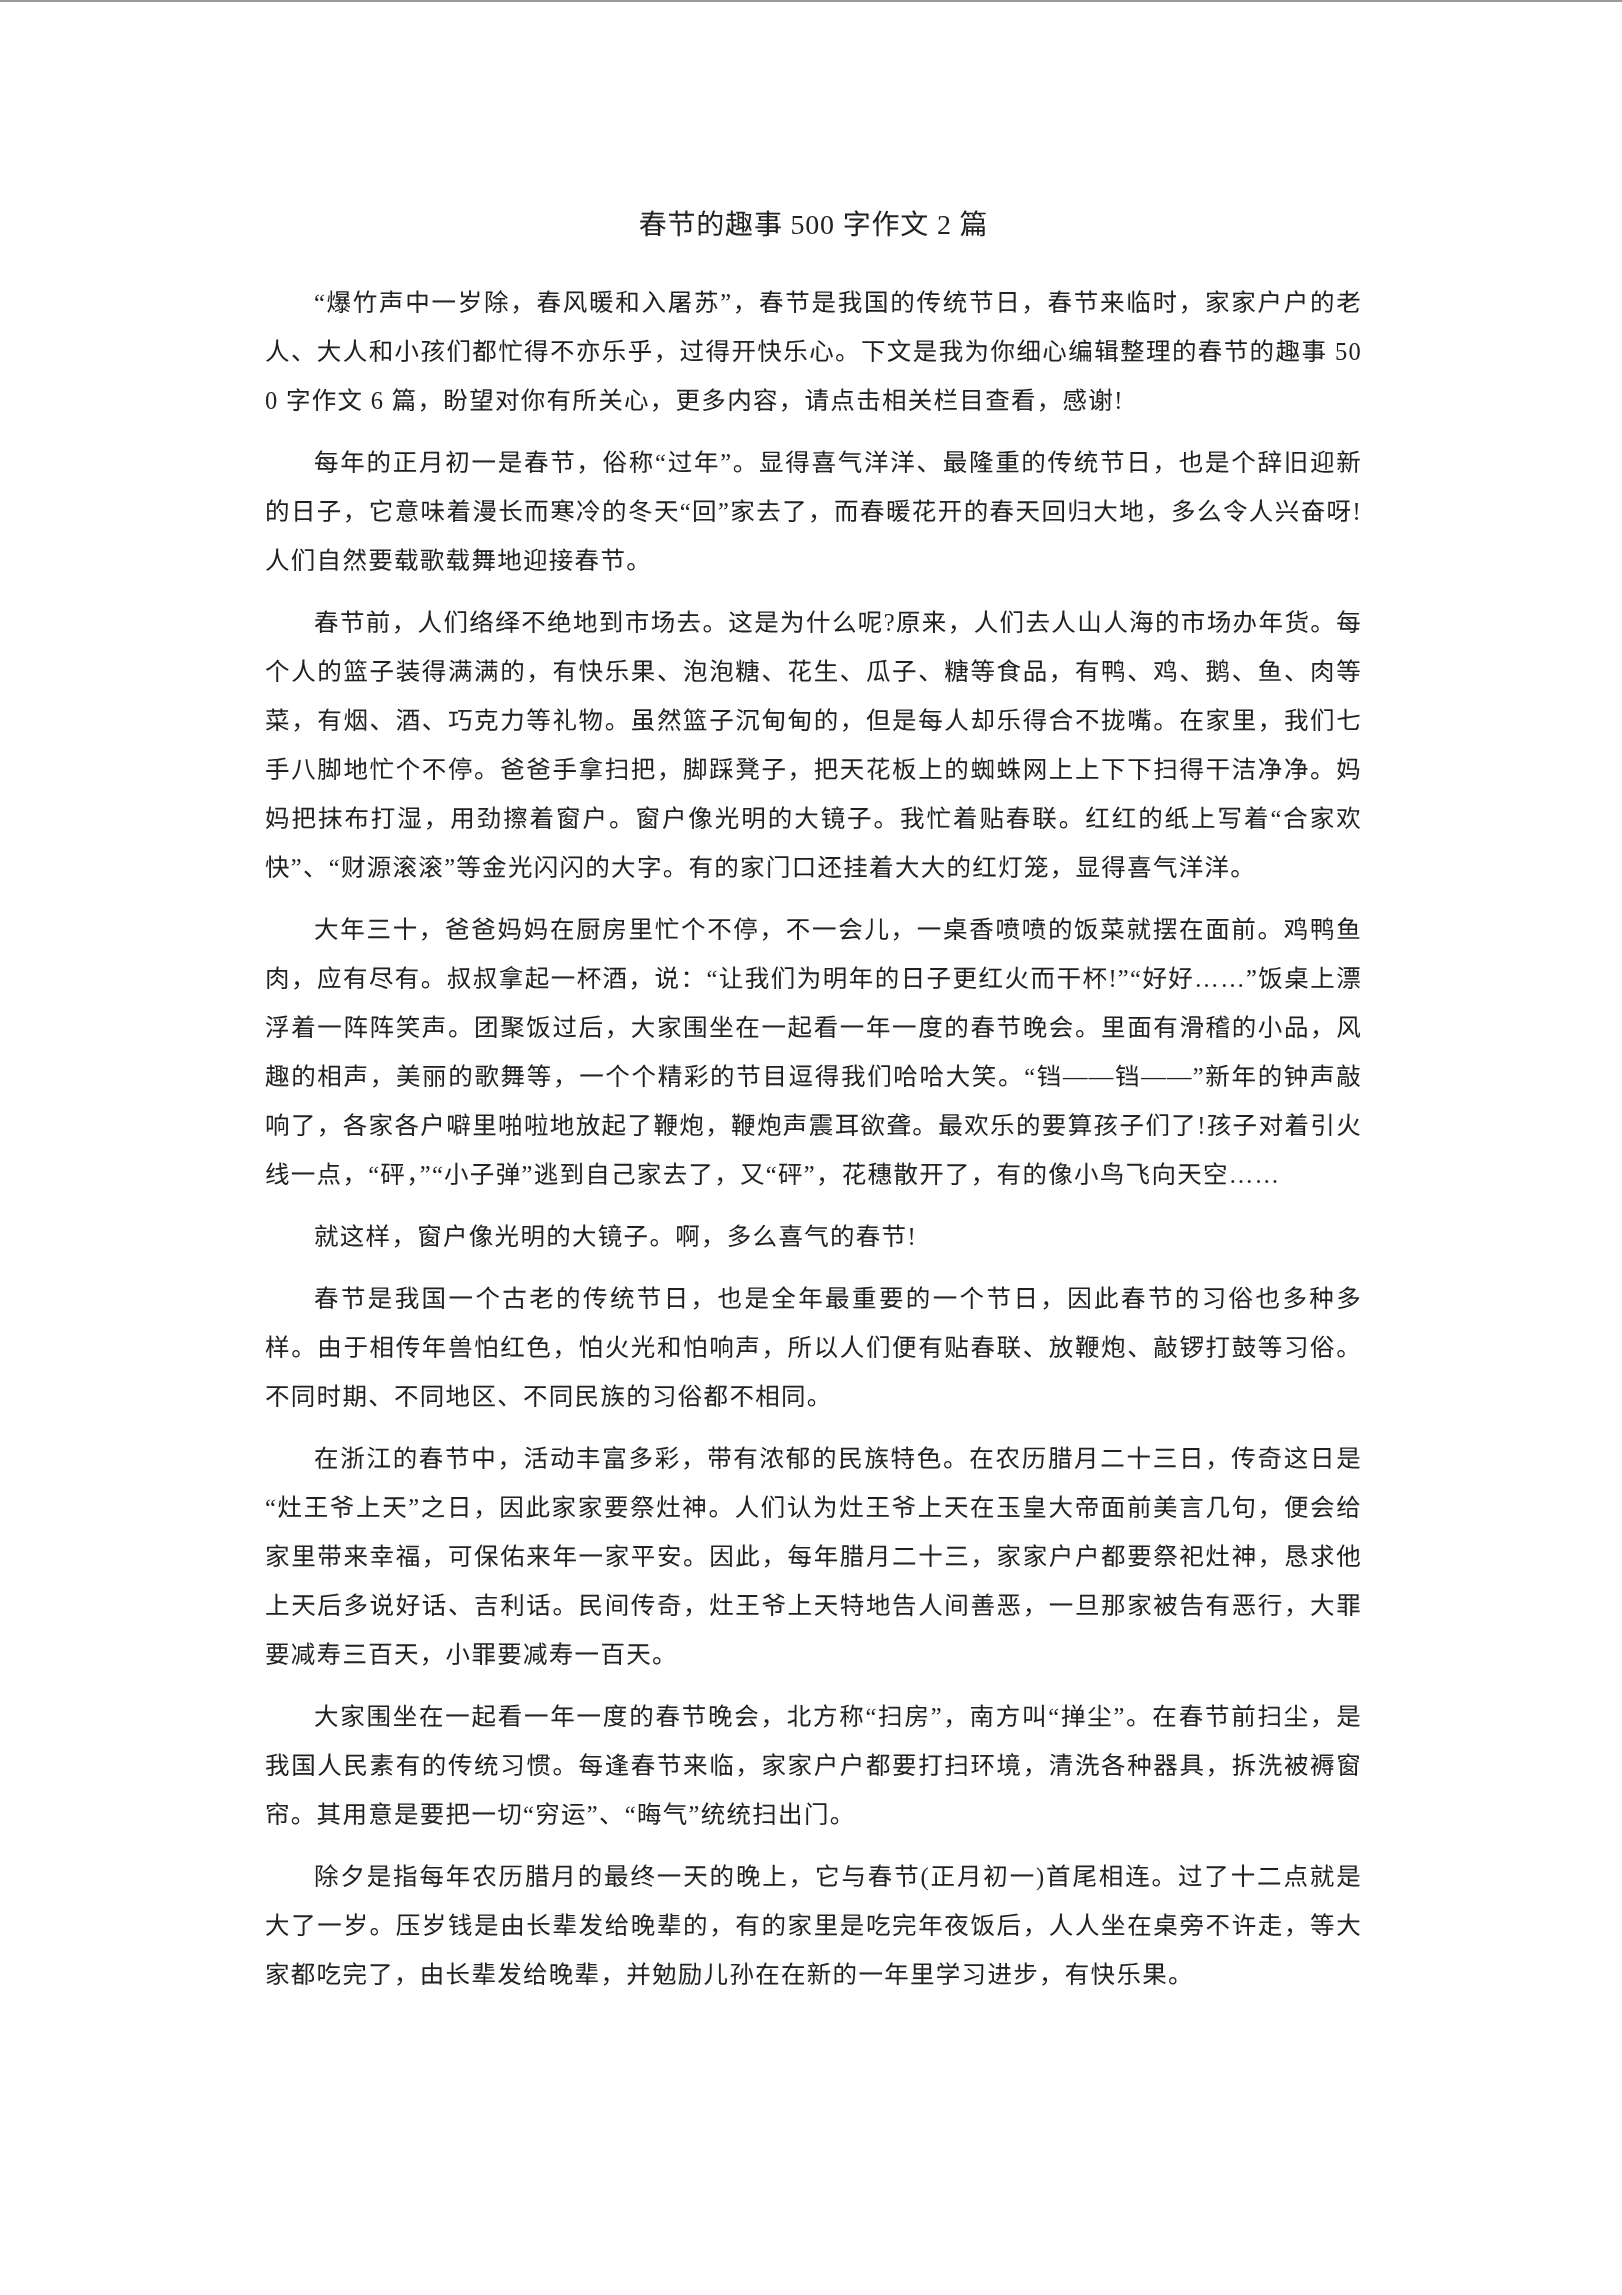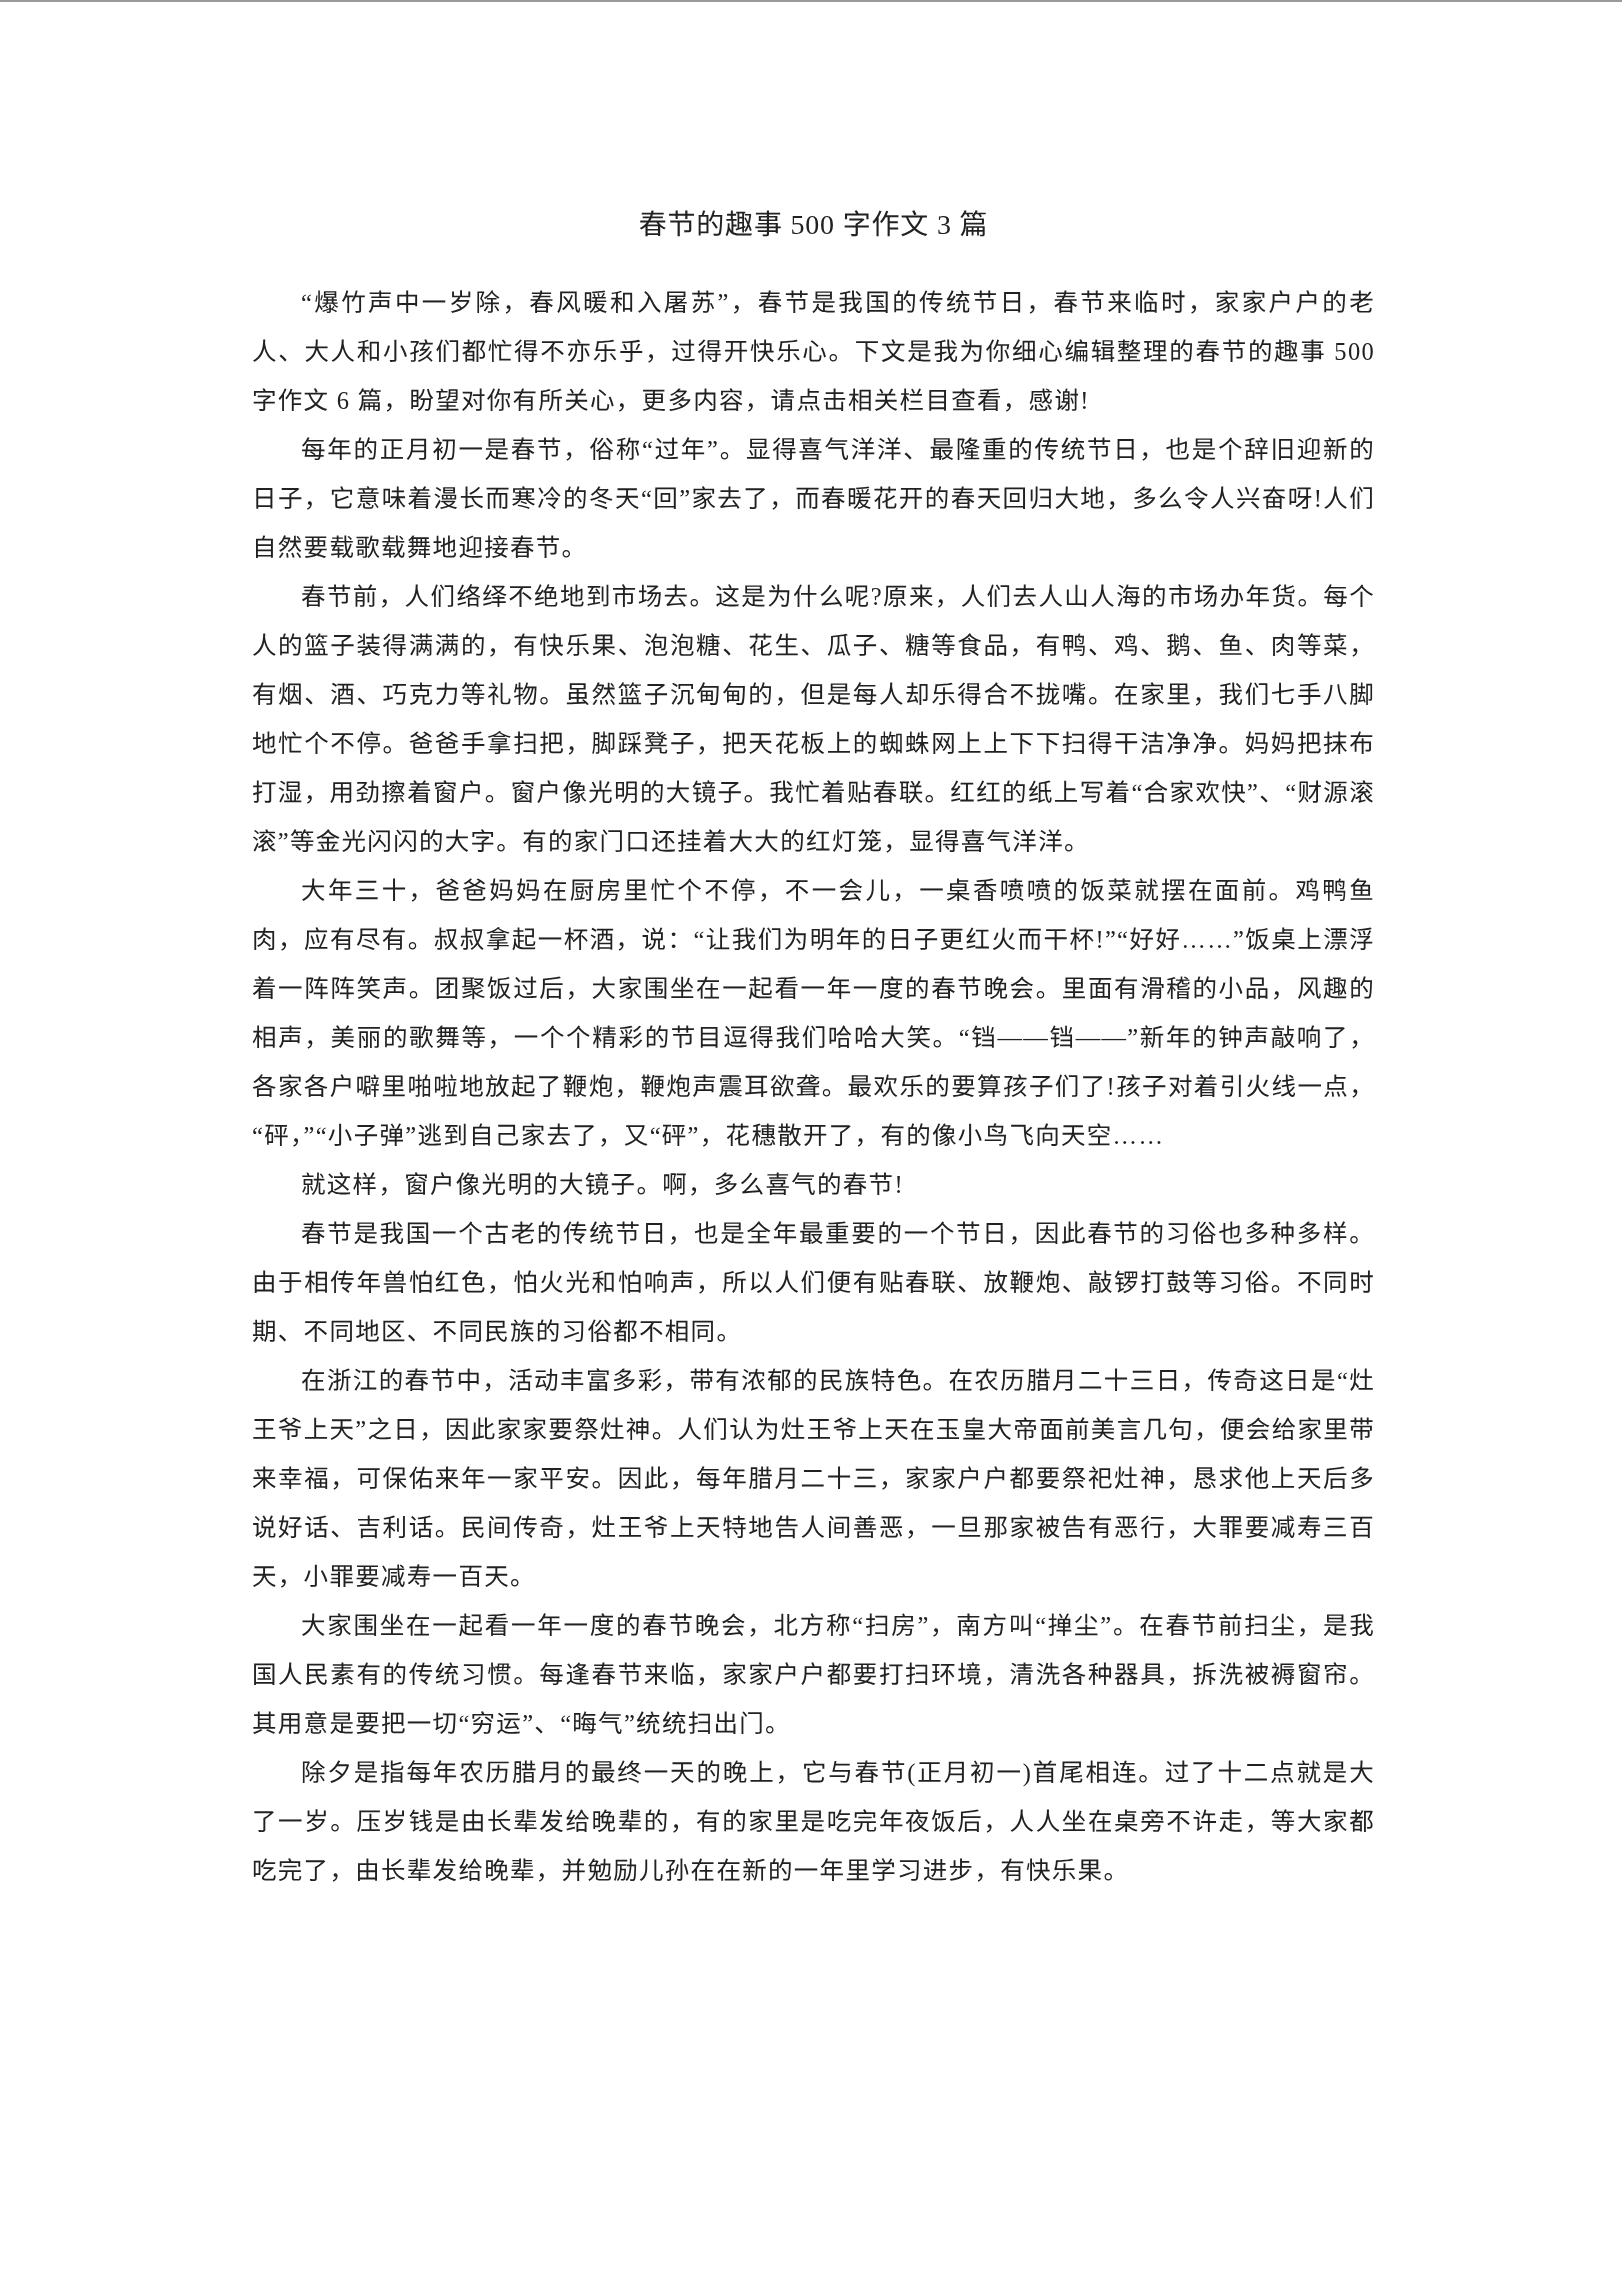--- a/index.html
+++ b/index.html
@@ -24,32 +24,32 @@
     font-weight: 400;
     line-height: 39px;
     text-align: center;
     margin: 0 0 34px 0;
     letter-spacing: 0.8px;
   }
   .para {
     font-size: 24.5px;
     line-height: 49px;
     letter-spacing: 1.3px;
-    margin: 0;
+    margin: 13px;
     text-indent: 49px;
     text-align: justify;
     text-align-last: left;
     word-break: break-all;
   }
 </style>
 </head>
 <body>
 
 <div class="page">
-  <h1 class="doc-title">春节的趣事 500 字作文 3 篇</h1>
+  <h1 class="doc-title">春节的趣事 500 字作文 2 篇</h1>
 
   <p class="para">“爆竹声中一岁除，春风暖和入屠苏”，春节是我国的传统节日，春节来临时，家家户户的老人、大人和小孩们都忙得不亦乐乎，过得开快乐心。下文是我为你细心编辑整理的春节的趣事 500 字作文 6 篇，盼望对你有所关心，更多内容，请点击相关栏目查看，感谢!</p>
   <p class="para">每年的正月初一是春节，俗称“过年”。显得喜气洋洋、最隆重的传统节日，也是个辞旧迎新的日子，它意味着漫长而寒冷的冬天“回”家去了，而春暖花开的春天回归大地，多么令人兴奋呀!人们自然要载歌载舞地迎接春节。</p>
   <p class="para">春节前，人们络绎不绝地到市场去。这是为什么呢?原来，人们去人山人海的市场办年货。每个人的篮子装得满满的，有快乐果、泡泡糖、花生、瓜子、糖等食品，有鸭、鸡、鹅、鱼、肉等菜，有烟、酒、巧克力等礼物。虽然篮子沉甸甸的，但是每人却乐得合不拢嘴。在家里，我们七手八脚地忙个不停。爸爸手拿扫把，脚踩凳子，把天花板上的蜘蛛网上上下下扫得干洁净净。妈妈把抹布打湿，用劲擦着窗户。窗户像光明的大镜子。我忙着贴春联。红红的纸上写着“合家欢快”、“财源滚滚”等金光闪闪的大字。有的家门口还挂着大大的红灯笼，显得喜气洋洋。</p>
   <p class="para">大年三十，爸爸妈妈在厨房里忙个不停，不一会儿，一桌香喷喷的饭菜就摆在面前。鸡鸭鱼肉，应有尽有。叔叔拿起一杯酒，说：“让我们为明年的日子更红火而干杯!”“好好……”饭桌上漂浮着一阵阵笑声。团聚饭过后，大家围坐在一起看一年一度的春节晚会。里面有滑稽的小品，风趣的相声，美丽的歌舞等，一个个精彩的节目逗得我们哈哈大笑。“铛——铛——”新年的钟声敲响了，各家各户噼里啪啦地放起了鞭炮，鞭炮声震耳欲聋。最欢乐的要算孩子们了!孩子对着引火线一点，“砰，”“小子弹”逃到自己家去了，又“砰”，花穗散开了，有的像小鸟飞向天空……</p>
   <p class="para">就这样，窗户像光明的大镜子。啊，多么喜气的春节!</p>
   <p class="para">春节是我国一个古老的传统节日，也是全年最重要的一个节日，因此春节的习俗也多种多样。由于相传年兽怕红色，怕火光和怕响声，所以人们便有贴春联、放鞭炮、敲锣打鼓等习俗。不同时期、不同地区、不同民族的习俗都不相同。</p>
   <p class="para">在浙江的春节中，活动丰富多彩，带有浓郁的民族特色。在农历腊月二十三日，传奇这日是“灶王爷上天”之日，因此家家要祭灶神。人们认为灶王爷上天在玉皇大帝面前美言几句，便会给家里带来幸福，可保佑来年一家平安。因此，每年腊月二十三，家家户户都要祭祀灶神，恳求他上天后多说好话、吉利话。民间传奇，灶王爷上天特地告人间善恶，一旦那家被告有恶行，大罪要减寿三百天，小罪要减寿一百天。</p>
   <p class="para">大家围坐在一起看一年一度的春节晚会，北方称“扫房”，南方叫“掸尘”。在春节前扫尘，是我国人民素有的传统习惯。每逢春节来临，家家户户都要打扫环境，清洗各种器具，拆洗被褥窗帘。其用意是要把一切“穷运”、“晦气”统统扫出门。</p>
   <p class="para">除夕是指每年农历腊月的最终一天的晚上，它与春节(正月初一)首尾相连。过了十二点就是大了一岁。压岁钱是由长辈发给晚辈的，有的家里是吃完年夜饭后，人人坐在桌旁不许走，等大家都吃完了，由长辈发给晚辈，并勉励儿孙在在新的一年里学习进步，有快乐果。</p>

